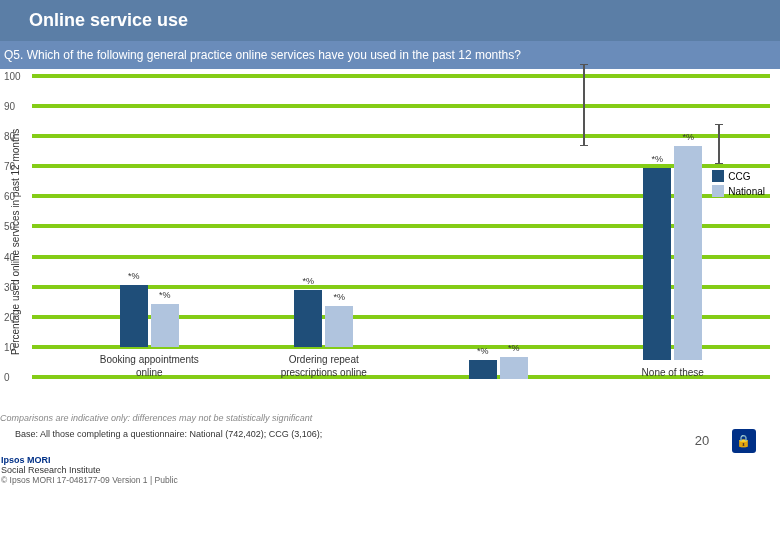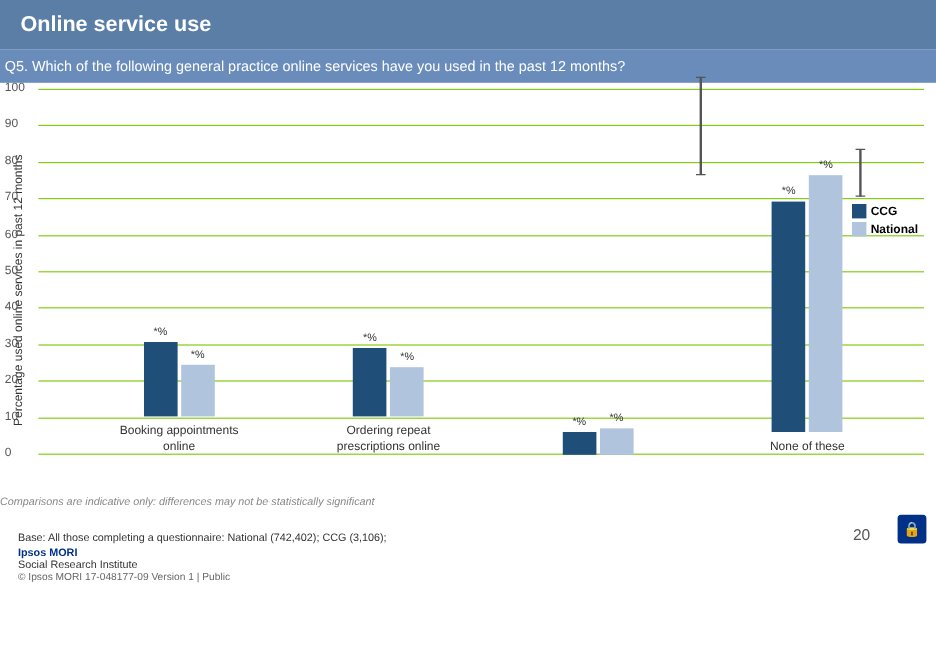--- a/index.html
+++ b/index.html
@@ -1,21 +1,21 @@
 <!DOCTYPE html>
 <html><head>
   <meta charset="utf-8">
   <style>
     * { box-sizing: border-box; margin: 0; padding: 0; }
     body { width: 780px; height: 540px; font-family: Arial, sans-serif; background: #fff; overflow: hidden; }
 
     .header {
       background: #5b7ea6;
       color: white;
-      padding: 10px 17px;
+      padding: 10px 29px;
       font-size: 18px;
       font-weight: bold;
     }
 
     .question-bar {
       background: #6a8cba;
       color: white;
       padding: 7px 4px;
       font-size: 12px;
     }
@@ -45,21 +45,21 @@
 
     .grid-lines {
       position: absolute;
       top: 0; left: 0; right: 0; bottom: 30px;
       display: flex;
       flex-direction: column;
       justify-content: space-between;
     }
 
     .grid-line {
-      border-top: 1px solid #84cc16;
+      border-top: 4px solid #84cc16;
       width: 100%;
       position: relative;
     }
 
     .grid-label {
       position: absolute;
       left: -28px;
       top: -7px;
       font-size: 10px;
       color: #555;
@@ -118,21 +118,20 @@
       position: absolute;
       right: 10px;
       top: 60px;
       font-size: 10px;
     }
 
     .legend-item {
       display: flex;
       align-items: flex-end;
       margin-bottom: 3px;
-      font-weight: bold;
     }
 
     .legend-box {
       width: 12px;
       height: 12px;
       margin-right: 4px;
     }
 
     .footer-note {
       background: #fff;
@@ -289,31 +288,31 @@
       </div>
     </div>
 
   </div>
 </div>
 
 <div class="footer-note" style="font-size:9px; color:#888; font-style:italic; text-align:left; padding:4px 0 2px 0;">
   <span>Comparisons are indicative only: differences may not be statistically significant</span>
 </div>
 
-<div style="display:flex; align-items:flex-end; justify-content:space-between; padding:4px 8px 0 15px;">
+<div style="display:flex; align-items:flex-start; justify-content:space-between; padding:4px 24px 0 15px;">
   <div style="font-size:9px; color:#333; flex:1;">
     <div>Base: All those completing a questionnaire: National (742,402); CCG (3,106);</div>
   </div>
   <div style="font-size:13px; color:#555; text-align:center; width:60px; padding-top:4px;">
     <span>20</span>
   </div>
   <div style="display:flex; align-items:flex-start; gap:5px;">
     <div class="lock-icon">🔒</div>
   </div>
 </div>
 
-<div style="padding: 2px 15px; font-size:9px; color:#333;">
+<div style="padding: 2px 1px; font-size:9px; color:#333;">
   <div>
     <span style="font-weight:bold; color:#003087;">Ipsos MORI</span><br>
     <span>Social Research Institute</span>
   </div>
   <div style="color:#666; font-size:8.5px;">© Ipsos MORI   17-048177-09 Version 1 | Public</div>
 </div>
 
 </body></html>

